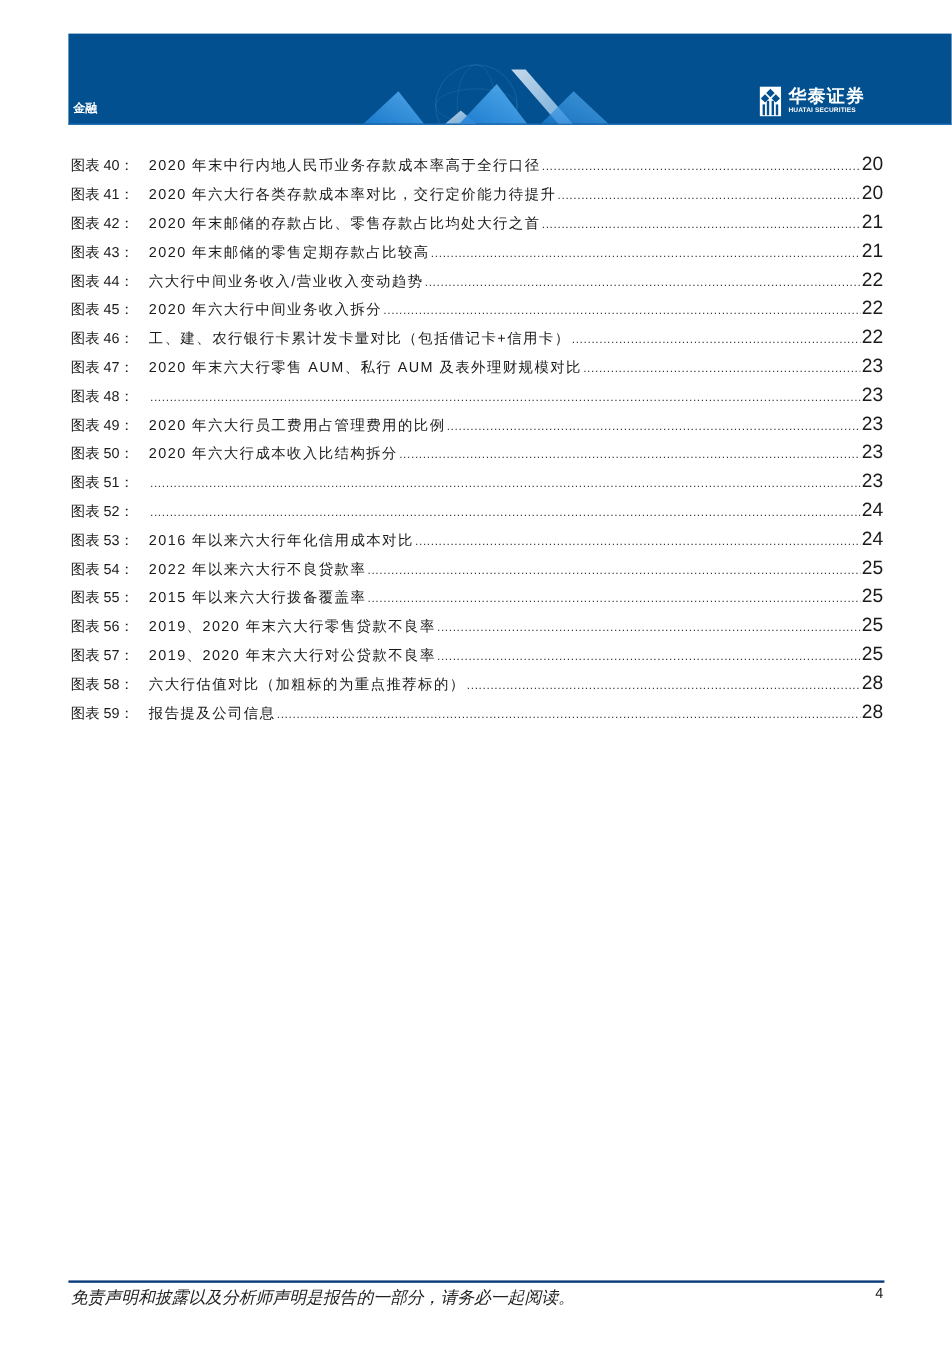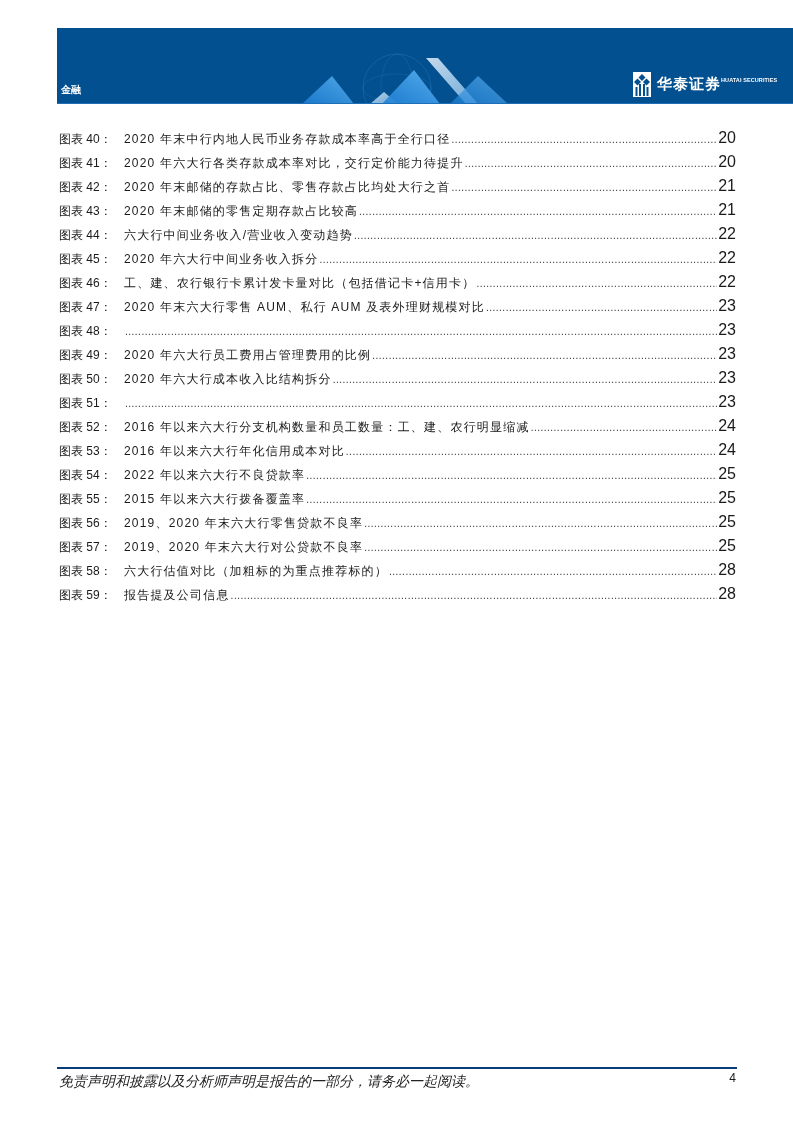--- a/index.html
+++ b/index.html
@@ -6,21 +6,21 @@
   body { width: 793px; height: 1122px; position: relative; overflow: hidden;
          font-family: "Liberation Sans", "DejaVu Sans", sans-serif; color: #1a1a1a; }
 
   .banner { position: absolute; left: 57px; top: 0; width: 747px; height: 75px;
             background: #02508f; overflow: hidden; border-bottom: 1px solid #1f6fb8; margin-top: 28px; }
   .banner-section { position: absolute; left: 4px; top: 55px; color: #fff; font-size: 10px;
                     font-weight: bold; font-family: "DejaVu Sans", sans-serif; letter-spacing: 0px; }
   .banner-art { position: absolute; left: 225px; top: 20px; width: 240px; height: 56px; }
   .logo { position: absolute; left: 576px; top: 43px; height: 26px; display: flex; align-items: center; }
   .logo-mark { width: 18px; height: 25px; position: relative; }
-  .logo-text { margin-left: 6px; color: #fff; display: flex; flex-direction: row; }
+  .logo-text { margin-left: 6px; color: #fff; display: flex; flex-direction: column; }
   .logo-cn { font-size: 15px; font-weight: bold; line-height: 16px; letter-spacing: 1px;
              font-family: "DejaVu Sans", sans-serif; }
   .logo-en { font-size: 5.5px; font-weight: bold; line-height: 8px; letter-spacing: 0.1px; }
 
   .toc { position: absolute; left: 59px; top: 92px; width: 677px; margin-top: 34px; }
   .toc-row { display: flex; align-items: baseline; height: 24px; line-height: 24px; font-size: 12px; }
   .toc-label { width: 65px; flex: none; white-space: nowrap; }
   .toc-title { white-space: nowrap; flex: none; letter-spacing: 1.2px; }
   .toc-dots { flex: 1 1 auto; overflow: hidden; white-space: nowrap; color: #333;
               font-size: 10px; letter-spacing: 0.5px; margin: 0 1px; }
@@ -143,21 +143,20 @@
     <span class="toc-dots"></span>
     <span class="toc-page">23</span>
   </div>
   <div class="toc-row">
     <span class="toc-label">图表 51：</span>
     <span class="toc-dots"></span>
     <span class="toc-page">23</span>
   </div>
   <div class="toc-row">
     <span class="toc-label">图表 52：</span>
-    <span class="toc-title">2016 年以来六大行分支机构数量和员工数量：工、建、农行明显缩减</span>
     <span class="toc-dots"></span>
     <span class="toc-page">24</span>
   </div>
   <div class="toc-row">
     <span class="toc-label">图表 53：</span>
     <span class="toc-title">2016 年以来六大行年化信用成本对比</span>
     <span class="toc-dots"></span>
     <span class="toc-page">24</span>
   </div>
   <div class="toc-row">

